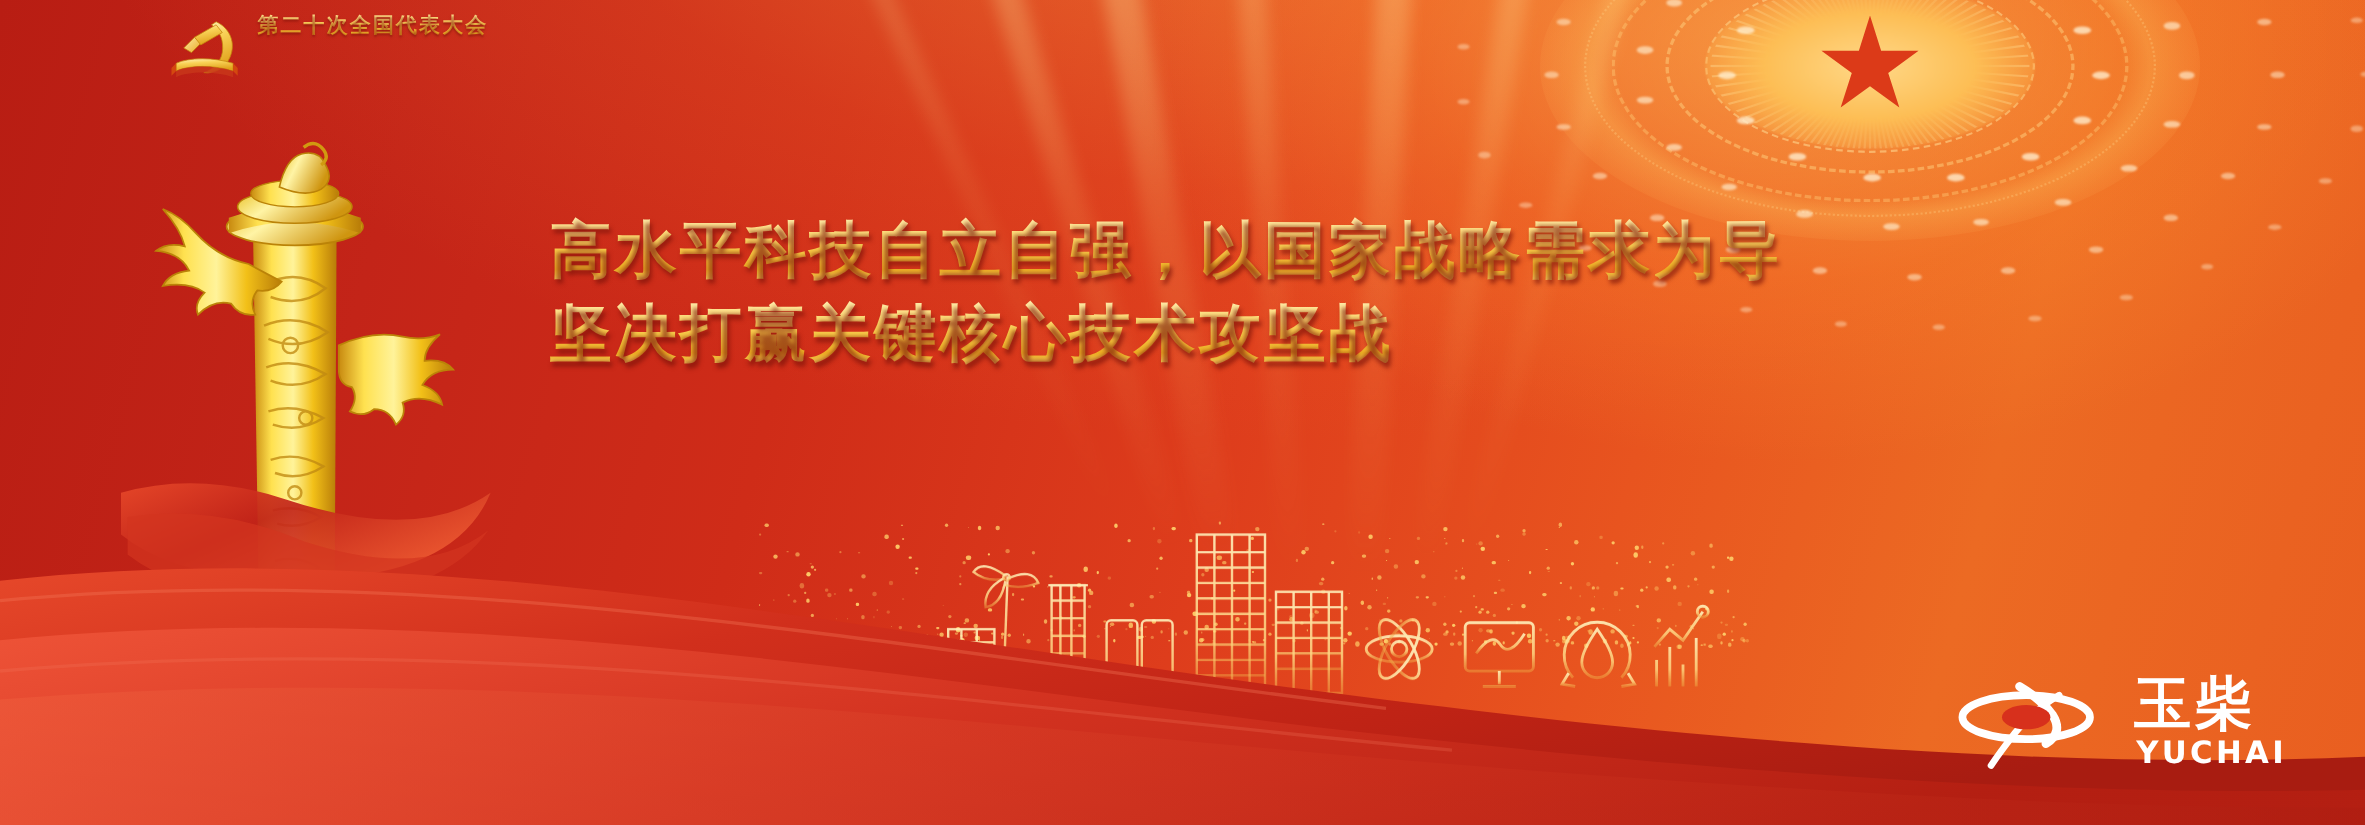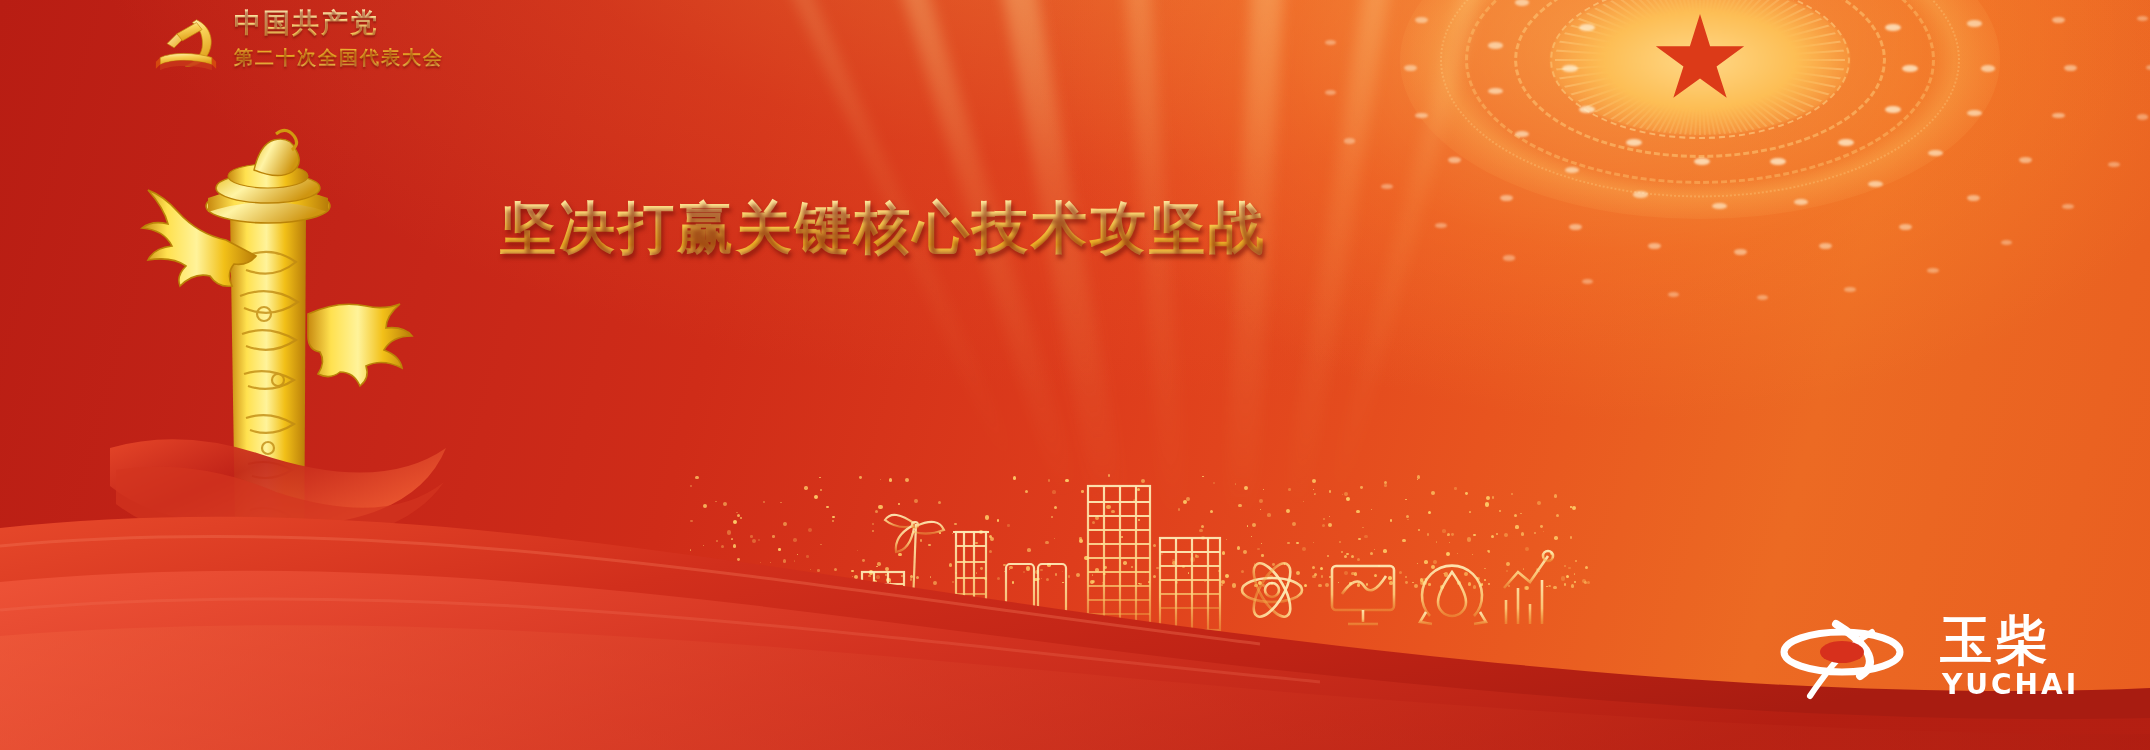--- a/index.html
+++ b/index.html
@@ -295,21 +295,20 @@
         <path d="M62 10 C80 18 88 38 80 56 C74 70 60 78 46 76 C58 72 68 62 70 50 C72 36 68 22 56 14 Z" fill="url(#gEm)" stroke="#c4860d" stroke-width="1"></path>
         <path d="M20 44 L34 30 L42 38 L30 50 Z" fill="url(#gEm2)" stroke="#c4860d" stroke-width="1"></path>
         <path d="M34 30 L62 14 L70 24 L42 40 Z" fill="url(#gEm)" stroke="#c4860d" stroke-width="1"></path>
         <path d="M10 64 C26 56 60 56 84 64 L84 74 C60 66 26 66 10 74 Z" fill="url(#gEm)" stroke="#c4860d" stroke-width="1"></path>
         <path d="M10 64 L4 70 L4 80 L10 74 Z" fill="#d4480f"></path>
         <path d="M84 64 L90 70 L90 80 L84 74 Z" fill="#d4480f"></path>
         <path d="M10 74 C26 66 60 66 84 74 L84 82 C60 74 26 74 10 82 Z" fill="#c8361a" opacity=".85"></path>
       </g>
     </svg>
     <div class="congress-lines">
-      <div class="cl1">中国共产党</div>
       <div class="cl2">第二十次全国代表大会</div>
     </div>
   </div>
 
   <svg id="huabiao" viewBox="0 0 340 470">
     <defs>
       <linearGradient id="gold1" x1="0" y1="0" x2="1" y2="0">
         <stop offset="0%" stop-color="#c88a10"></stop>
         <stop offset="22%" stop-color="#ffe14f"></stop>
         <stop offset="48%" stop-color="#fff39a"></stop>
@@ -353,20 +352,21 @@
 
     <path d="M118 122 q-28 -6 -48 -28 q-14 -16 -30 -22 q16 18 20 34 q-16 -4 -26 4 q22 2 30 18 q-18 2 -24 14 q24 -4 38 6 q-10 10 -6 20 q14 -14 30 -10 q8 12 22 10 q-6 -12 2 -22 q14 2 22 -8 Z" fill="url(#gold1)" stroke="#bb8308" stroke-width="1.6"></path>
 
     <path d="M200 196 q30 -14 58 -8 q18 4 34 -2 q-14 12 -14 24 q18 -2 26 8 q-20 0 -28 14 q16 6 18 18 q-20 -10 -36 -2 q4 12 -6 20 q-6 -14 -20 -14 q-10 8 -22 2 q8 -12 2 -22 q-12 -2 -12 -16 Z" fill="url(#gold1)" stroke="#bb8308" stroke-width="1.6"></path>
 
     <path d="M2 330 q70 -20 150 6 q120 40 186 -6 q-30 72 -150 78 q-130 6 -186 -40 Z" fill="url(#silkRed)" opacity=".92"></path>
     <path d="M8 352 q80 -12 160 22 q110 36 168 -10 q-40 58 -152 62 q-120 4 -176 -40 Z" fill="#d33420" opacity=".70"></path>
   </svg>
 
   <div id="slogan">
+    <div class="sl-line">高水平科技自立自强，以国家战略需求为导</div>
     <div class="sl-line">坚决打赢关键核心技术攻坚战</div>
   </div>
 
   <div class="sparkle-field" id="sparks">
       <div class="spark" style="width: 1.98341px; height: 1.98341px; left: 0.0493061px; top: 23.0459px; opacity: 0.397386;"></div>
       <div class="spark" style="width: 2.11966px; height: 2.11966px; left: 656.434px; top: 90.5924px; opacity: 0.776437;"></div>
       <div class="spark" style="width: 3.32735px; height: 3.32735px; left: 679.567px; top: 89.5256px; opacity: 0.69514;"></div>
       <div class="spark" style="width: 2.27239px; height: 2.27239px; left: 735.082px; top: 116.341px; opacity: 0.745531;"></div>
       <div class="spark" style="width: 3.32529px; height: 3.32529px; left: 628.241px; top: 121.863px; opacity: 0.577527;"></div>
       <div class="spark" style="width: 1.41764px; height: 1.41764px; left: 830.162px; top: 50.5206px; opacity: 0.609139;"></div>

